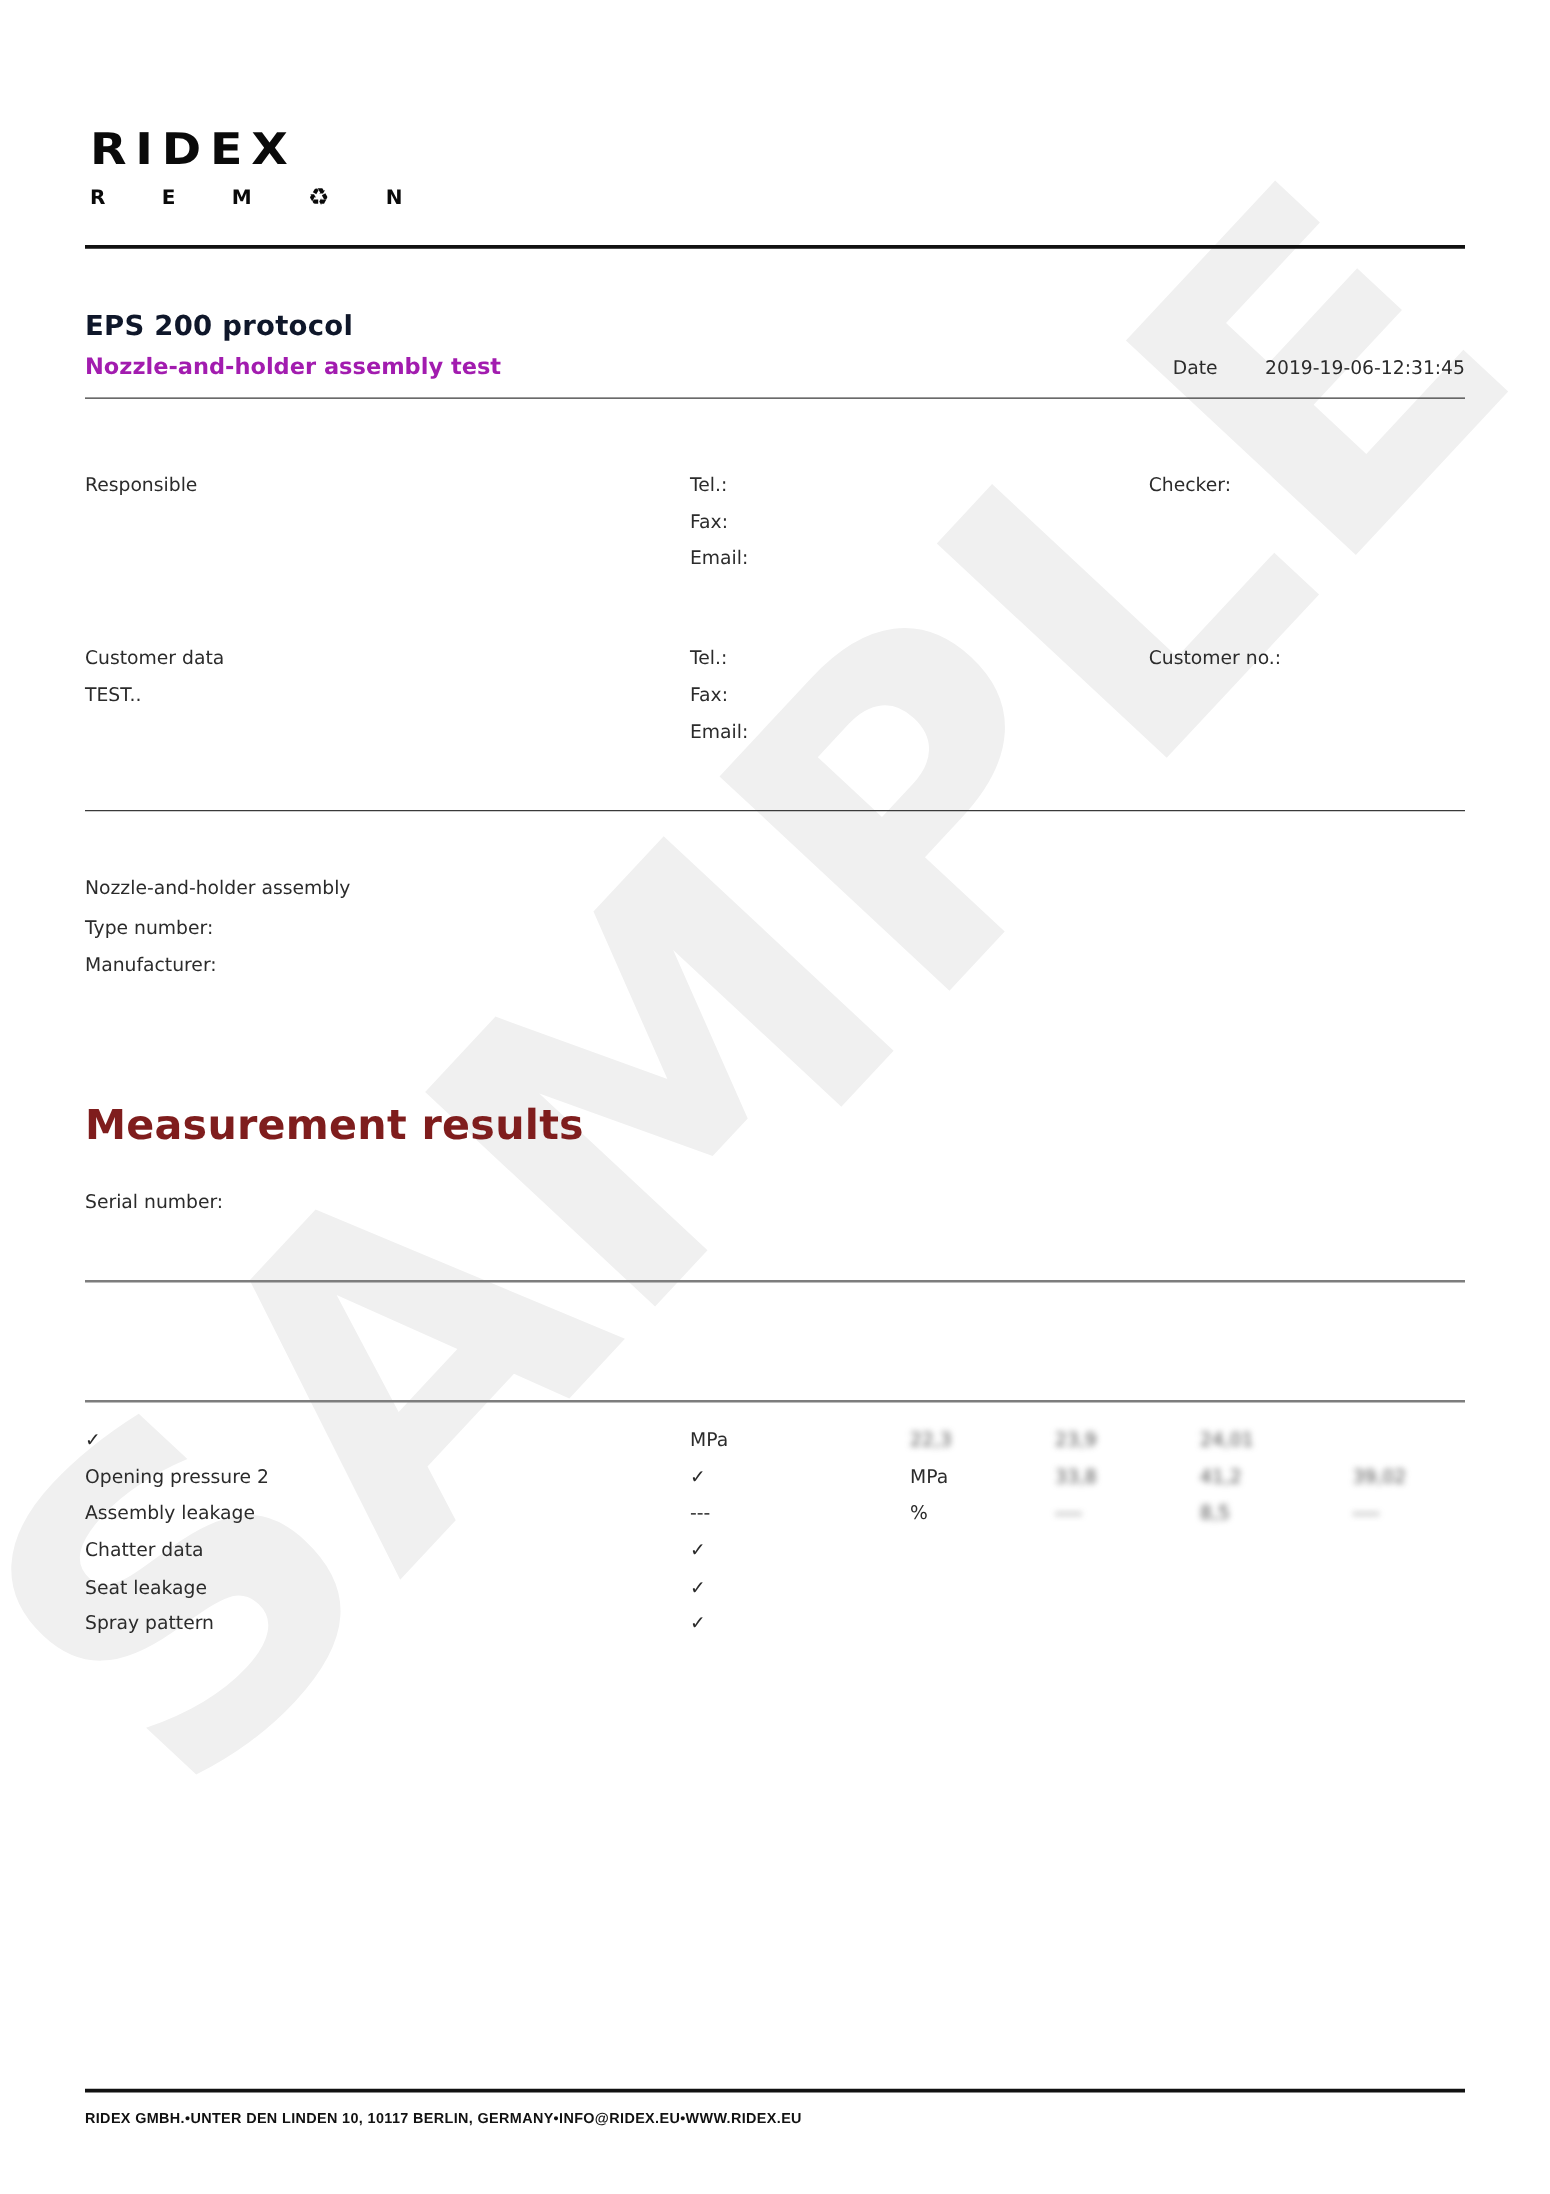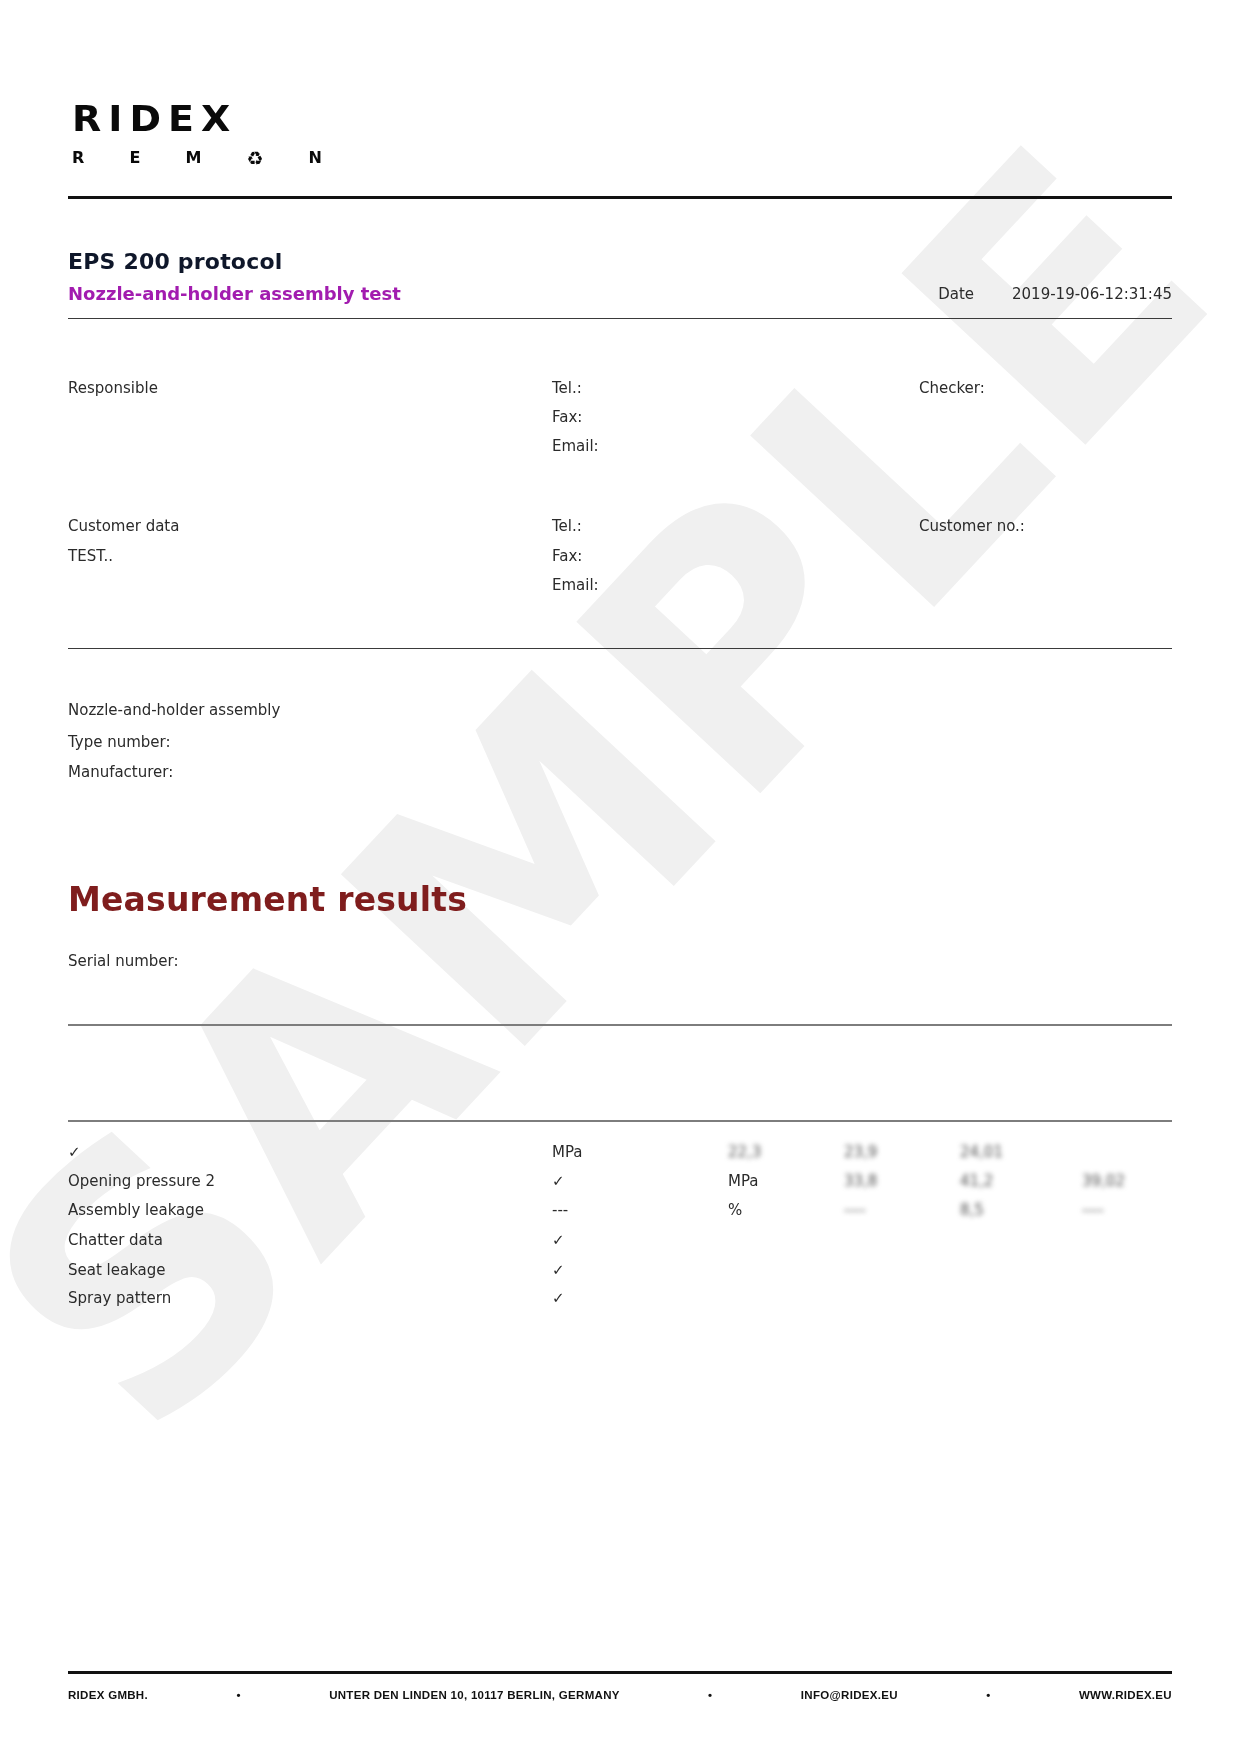--- a/index.html
+++ b/index.html
@@ -72,21 +72,21 @@
     grid-template-columns:484px 176px 116px 116px 122px 90px;
     font-size:15px; line-height:20px;
   }
   .trow .c-measured-h { text-align:right; }
   .check { font-size:15px; }
   .blur { color:#4f4f4f; filter:blur(2.6px); }
 
   
   .footer-row {
     position:absolute; left:68px; top:1689px; width:1104px;
-    display:flex; justify-content:space-between; align-items:center;
+    display:flex; justify-content:flex-start; align-items:center;
     font-weight:700; font-size:11.5px; letter-spacing:0.3px; color:#111111;
     font-family:"Liberation Sans", sans-serif;
   }
 </style>
 </head>
 <body>
 
 <div class="page">
 
   <div class="watermark">SAMPLE</div>

